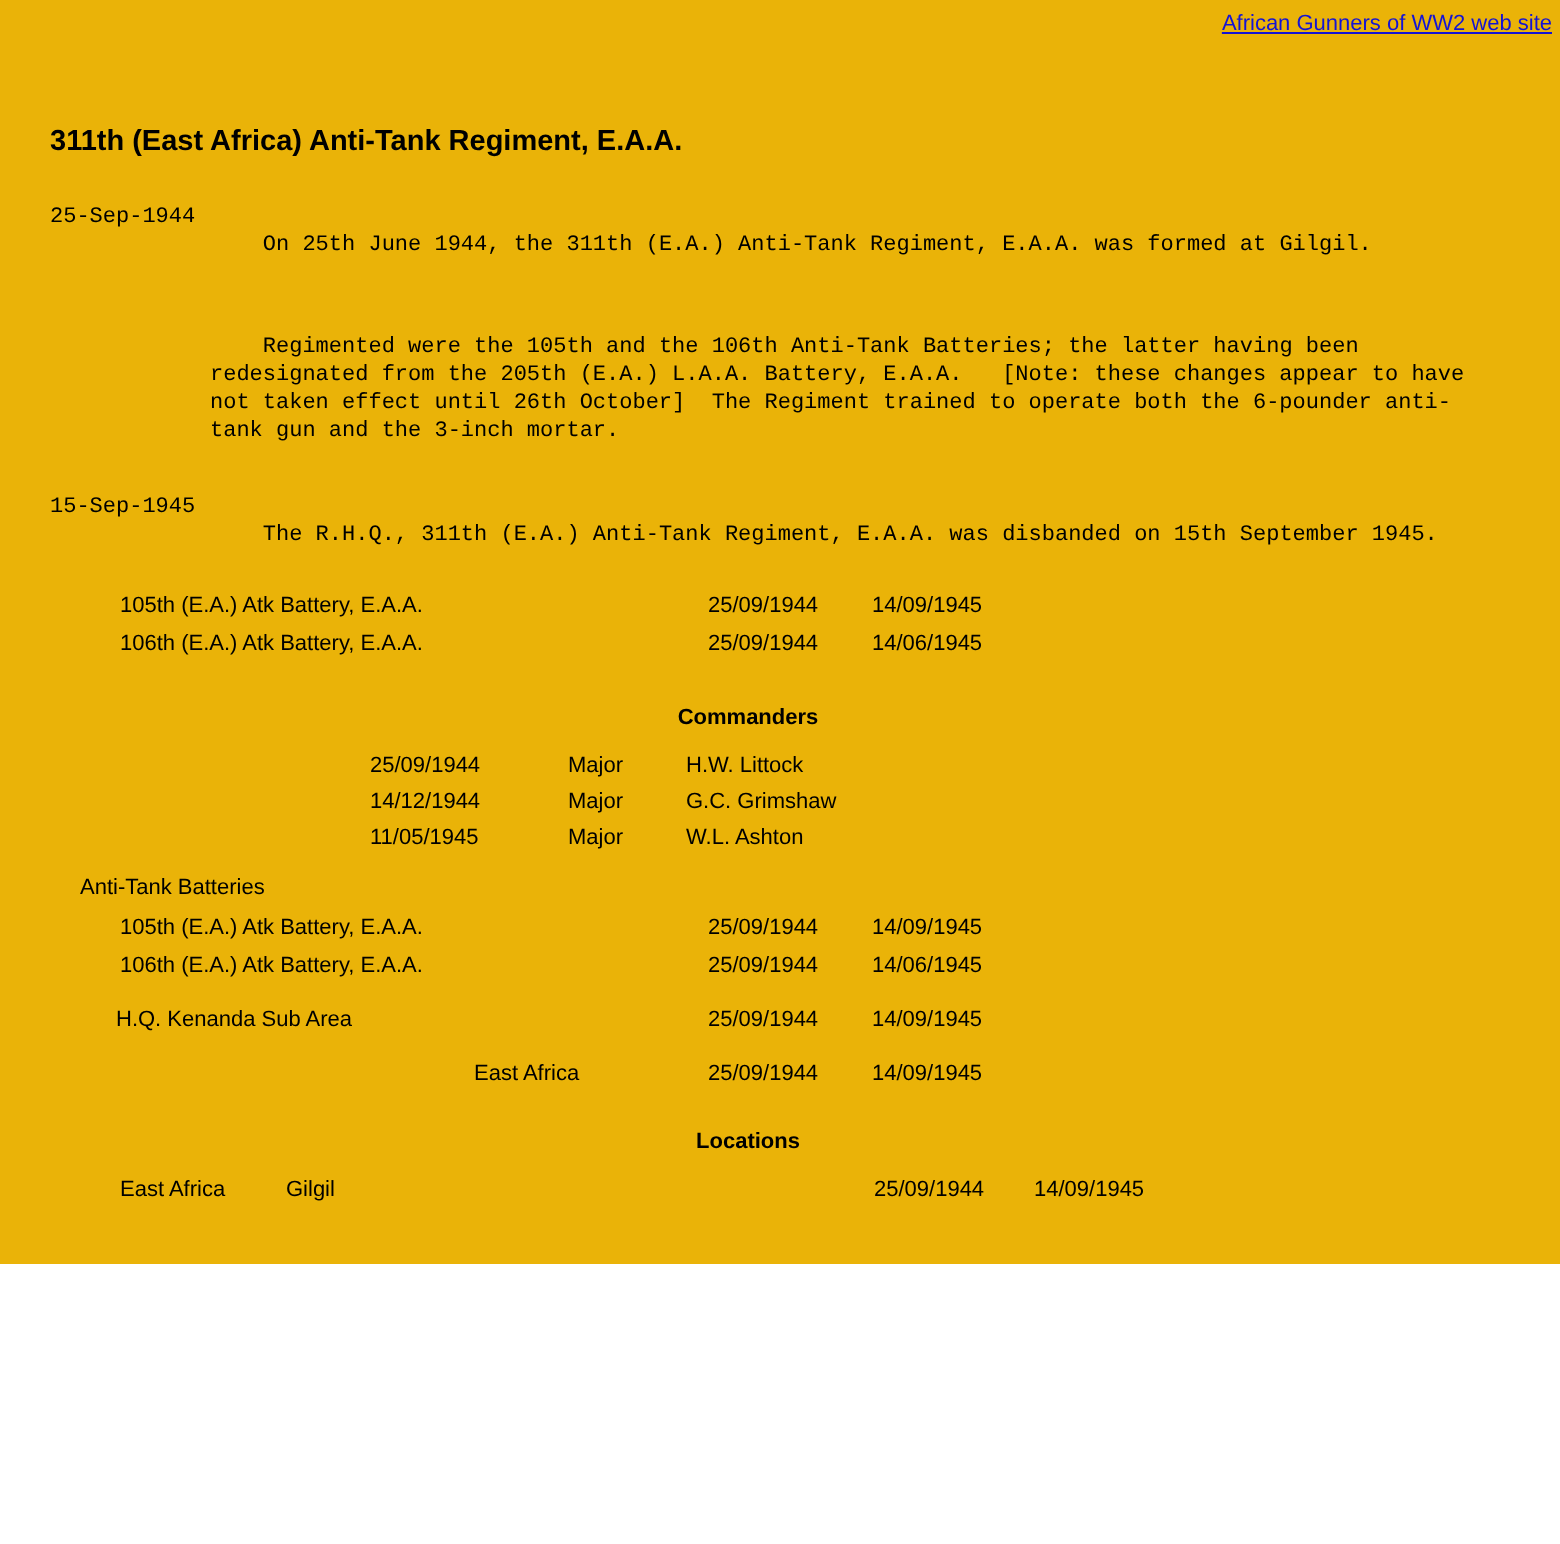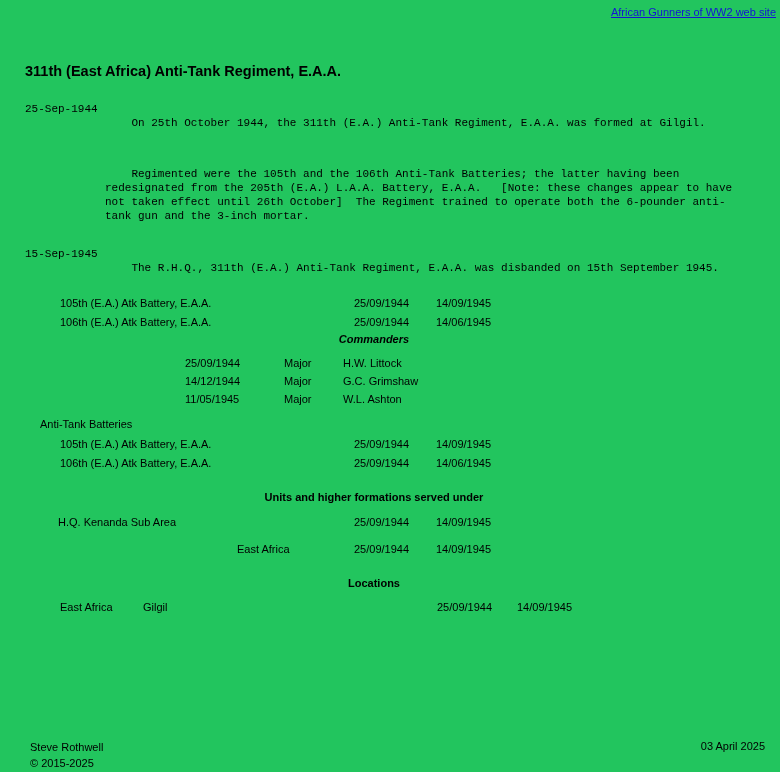--- a/index.html
+++ b/index.html
@@ -1,20 +1,20 @@
 <!DOCTYPE html>
 <html><head>
 <meta charset="utf-8">
 <style>
   html, body { margin: 0; padding: 0; background: #ffffff; }
   .page {
     position: relative;
     width: 780px;
-    height: 772px;
-    background: #22c55e;
+    height: 632px;
+    background: #eab308;
     overflow: hidden;
     font-family: "Liberation Sans", "DejaVu Sans", sans-serif;
     font-size: 11px;
     color: #000000;
     line-height: 14px;
   }
   .topbar {
     padding: 5px 4px 0 0;
     text-align: right;
     height: 14px;
@@ -49,21 +49,21 @@
   .mt9  { margin-top: 9px; }
   .mt10 { margin-top: 10px; }
   
   .section-heading {
     width: 748px;
     text-align: center;
     font-weight: bold;
     line-height: 13px;
   }
   .h-ru  { margin-top: 13px; }
-  .h-cmd { margin-top: 2px; font-style: italic; }
+  .h-cmd { margin-top: 22px; }
   .h-uuc { margin-top: 7px; }
   .h-uhf { margin-top: 19px; }
   .h-th  { margin-top: 21px; }
   .h-loc { margin-top: 19px; }
   
   .row { position: relative; height: 19px; }
   .row span { position: absolute; top: 3px; white-space: nowrap; }
   .rows-start { margin-top: 4px; }
   .cmd-row { height: 18px; }
   .cmd-rows-start { margin-top: 7px; }
@@ -99,21 +99,21 @@
 
 <div class="page">
 
   <div class="topbar">
     <a href="#" class="site-link">African Gunners of WW2 web site</a>
   </div>
 
   <h1 class="title">311th (East Africa) Anti-Tank Regiment, E.A.A.</h1>
 
   <div class="hist mt22">
-    <span class="hdate">25-Sep-1944</span><span>On 25th October 1944, the 311th (E.A.) Anti-Tank Regiment, E.A.A. was formed at Gilgil.</span>
+    <span class="hdate">25-Sep-1944</span><span>On 25th June 1944, the 311th (E.A.) Anti-Tank Regiment, E.A.A. was formed at Gilgil.</span>
   </div>
 
   <div class="hist mt9">
     <span>Regimented were the 105th and the 106th Anti-Tank Batteries; the latter having been redesignated from the 205th (E.A.) L.A.A. Battery, E.A.A.   [Note: these changes appear to have not taken effect until 26th October]  The Regiment trained to operate both the 6-pounder anti-tank gun and the 3-inch mortar.</span>
   </div>
 
   <div class="hist mt10">
     <span class="hdate">15-Sep-1945</span><span>The R.H.Q., 311th (E.A.) Anti-Tank Regiment, E.A.A. was disbanded on 15th September 1945.</span>
   </div>
 
@@ -150,21 +150,20 @@
     <span class="c-name">105th (E.A.) Atk Battery, E.A.A.</span>
     <span class="c-from">25/09/1944</span>
     <span class="c-to">14/09/1945</span>
   </div>
   <div class="row">
     <span class="c-name">106th (E.A.) Atk Battery, E.A.A.</span>
     <span class="c-from">25/09/1944</span>
     <span class="c-to">14/06/1945</span>
   </div>
 
-  <div class="section-heading h-uhf">Units and higher formations served under</div>
   <div class="row" style="margin-top:8px;">
     <span class="c-hname">H.Q. Kenanda Sub Area</span>
     <span class="c-from">25/09/1944</span>
     <span class="c-to">14/09/1945</span>
   </div>
 
   <div class="row" style="margin-top:8px;">
     <span class="c-thname">East Africa</span>
     <span class="c-from">25/09/1944</span>
     <span class="c-to">14/09/1945</span>

